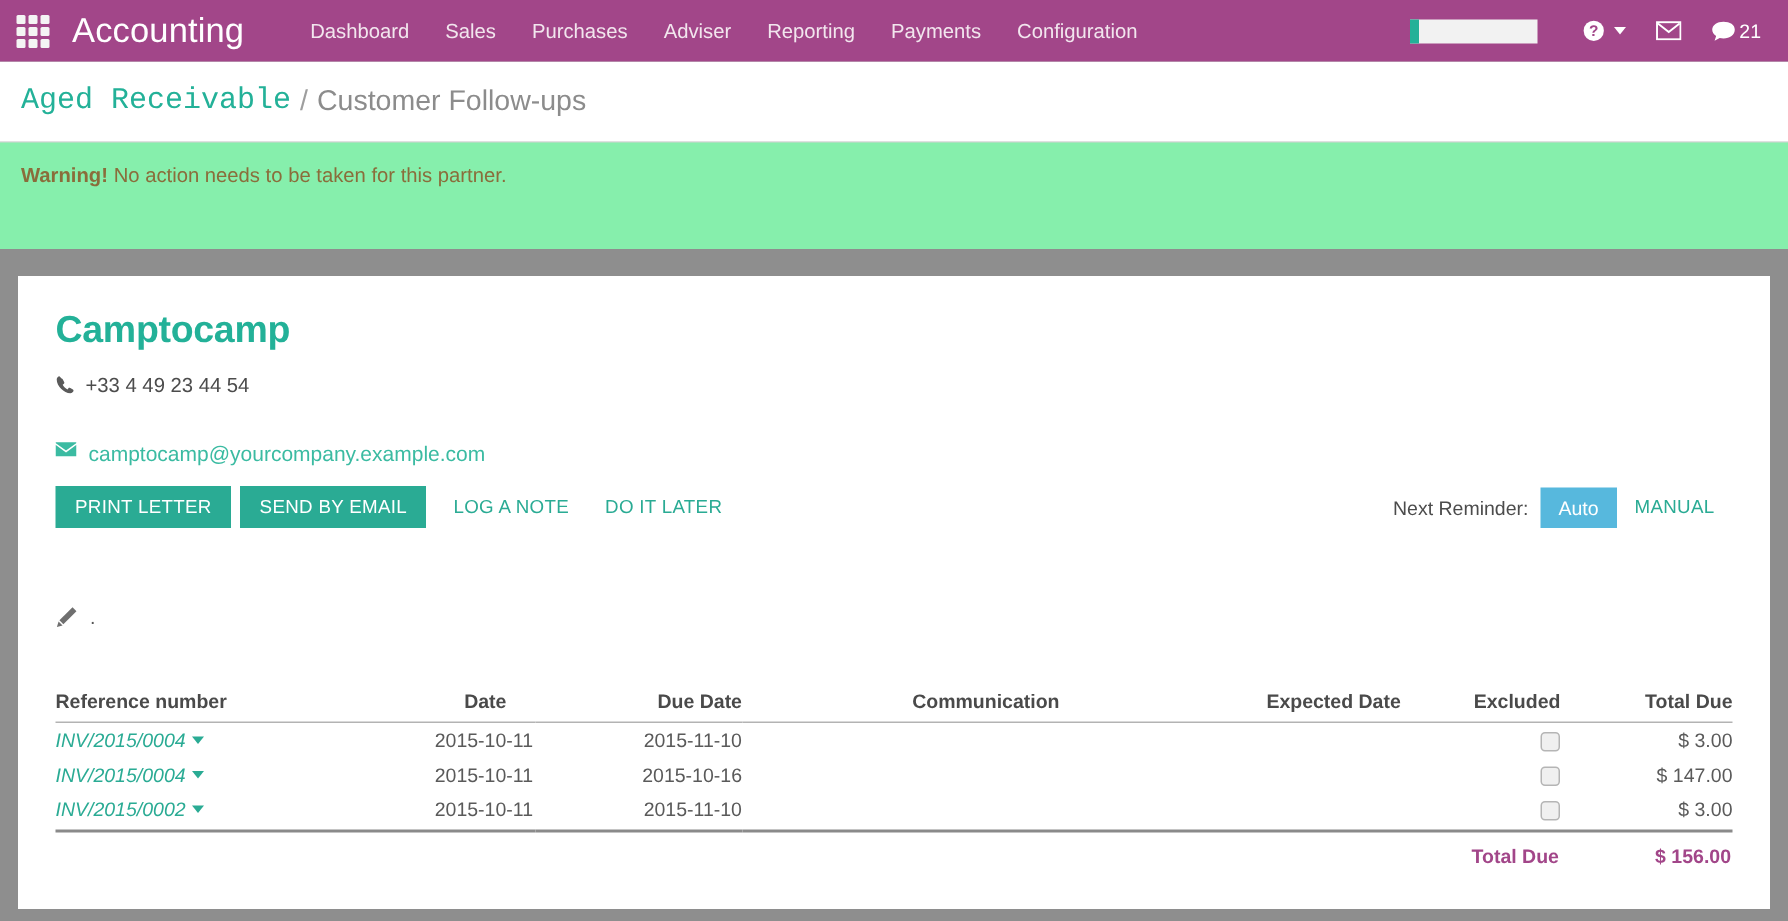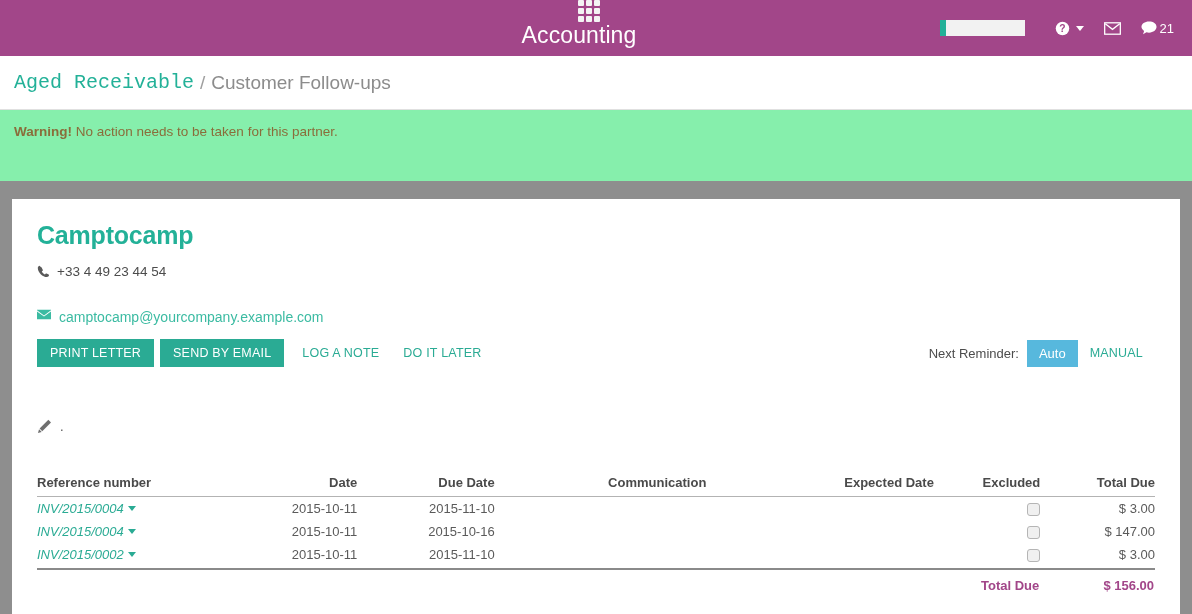--- a/index.html
+++ b/index.html
@@ -8,27 +8,26 @@
     width: 1192px; height: 614px;
     overflow: hidden;
     background: #8e8e8e;
     font-family: "Liberation Sans", sans-serif;
     font-size: 13px;
     color: #4c4c4c;
   }
 
   
   .navbar {
-    height: 56px;
+    height: 41px;
     background: #a24689;
     display: flex;
     align-items: center;
     padding: 0 10px 0 8px;
     position: relative;
-    flex-direction: column;
   }
   .apps-grid {
     width: 28px; height: 22px;
     display: grid;
     grid-template-columns: repeat(3, 6px);
     grid-template-rows: repeat(3, 6px);
     gap: 2px;
     justify-content: center;
     align-content: center;
     margin-right: 12px;
@@ -201,21 +200,21 @@
     padding: 0 0 6px 0;
     font-size: 13px;
   }
   table.fu tbody td {
     padding: 4px 0 4px 0;
     color: #5a5a5a;
     font-size: 13px;
   }
   table.fu tbody tr:last-child td { border-bottom: 1px solid #8a8a8a; padding-bottom:6px; }
   .col-ref   { text-align: left;  width: 265px; margin-left: 19px; }
-  .col-date  { text-align: right; width: 70px; }
+  .col-date  { width: 70px; }
   .col-due   { text-align: right; width: 145px; }
   .col-comm  { text-align: right; width: 220px; }
   .col-exp   { text-align: right; width: 240px; }
   .col-excl  { text-align: right; width: 110px; }
   .col-total { text-align: right; width: 120px; }
 
   .ref-link {
     color: #2aab94;
     font-style: italic;
     text-decoration: none;
@@ -258,20 +257,29 @@
       <i></i>
       <i></i>
       <i></i>
       <i></i>
       <i></i>
       <i></i>
       <i></i>
       <i></i>
   </div>
   <div class="brand">Accounting</div>
+  <div class="nav-menu">
+    <a>Dashboard</a>
+    <a>Sales</a>
+    <a>Purchases</a>
+    <a>Adviser</a>
+    <a>Reporting</a>
+    <a>Payments</a>
+    <a>Configuration</a>
+  </div>
   <div class="nav-right">
     <div class="sysbar"></div>
     <div class="nav-icon">
       <svg width="15" height="15" viewBox="0 0 16 16">
         <circle cx="8" cy="8" r="7.2" fill="#fff"></circle>
         <text x="8" y="12" font-size="11" font-weight="bold" text-anchor="middle" fill="#a24689" font-family="Liberation Sans">?</text>
       </svg>
       <span class="caret-d"></span>
     </div>
     <div class="nav-icon">

